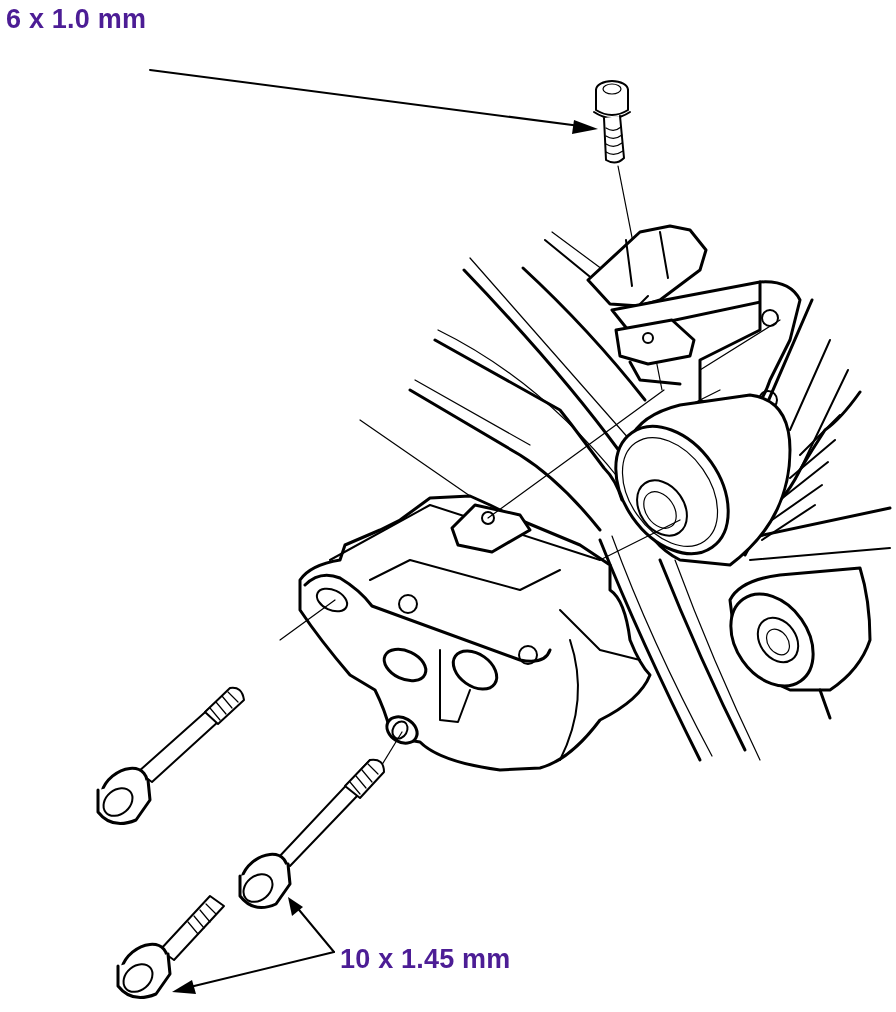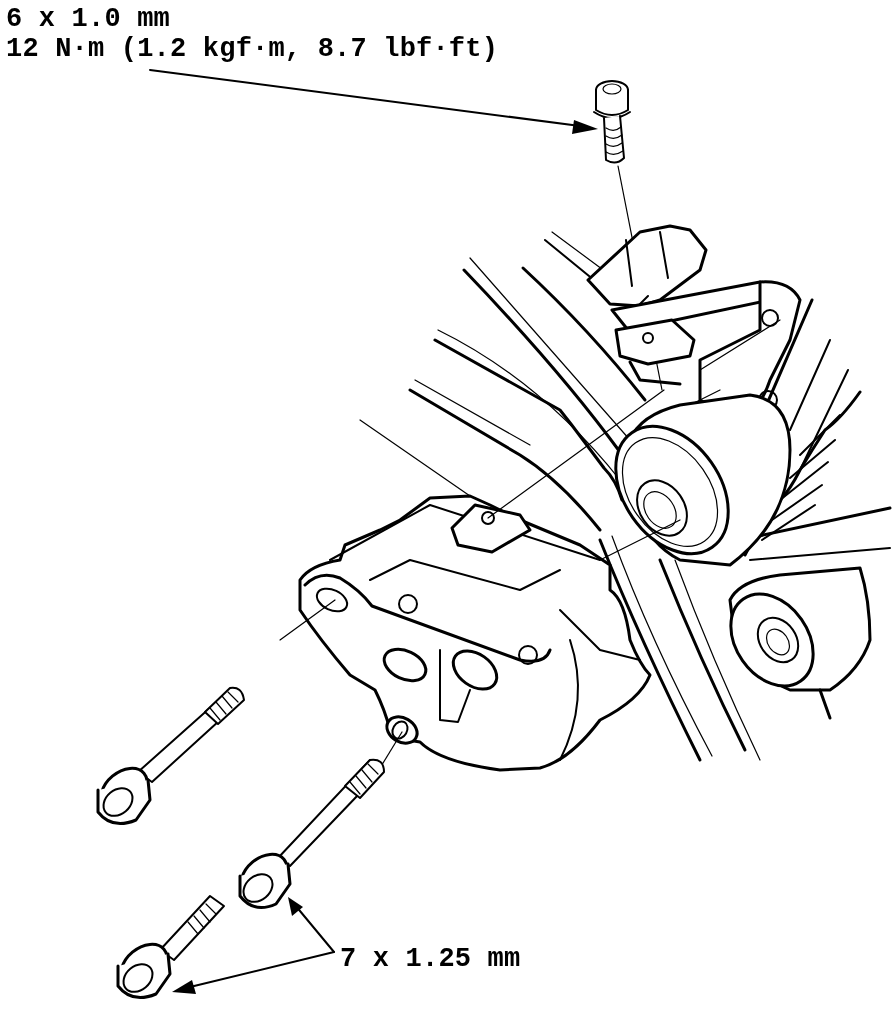--- a/index.html
+++ b/index.html
@@ -1,17 +1,17 @@
 <!DOCTYPE html>
 <html><head>
   <meta charset="utf-8">
   <style>
     html, body { margin: 0; padding: 0; background: #ffffff; }
     body { width: 896px; height: 1012px; position: relative; overflow: hidden; font-family: "Liberation Sans", sans-serif; }
-    .label { position: absolute; font-family: Liberation Mono, monospace; font-weight: bold; color: #000000; font-size: 27px; line-height: 30px; letter-spacing: 0.2px; white-space: nowrap; }
+    .label { position: absolute; font-family: Liberation Sans, sans-serif; font-weight: bold; color: #4c1d95; font-size: 27px; line-height: 30px; letter-spacing: 0.2px; white-space: nowrap; }
     #callout-top { left: 6px; top: 4px; }
     #callout-bottom { left: 340px; top: 944px; }
     .label div { display: block; }
     svg#drawing { position: absolute; left: 0; top: 0; }
     svg .k { stroke: #000; fill: none; stroke-linecap: round; stroke-linejoin: round; }
     svg .w3 { stroke-width: 3; }
     svg .w2 { stroke-width: 2; }
     svg .w1 { stroke-width: 1.2; }
     svg .fillw { fill: #fff; }
   </style>
@@ -150,18 +150,17 @@
     <path class="k w2 fillw" d="M160 950 L210 896 L224 906 L174 960 Z"></path>
     <path class="k w1" d="M188 922 L198 934 M194 916 L204 928 M200 910 L210 922 M206 904 L216 914"></path>
     <ellipse class="k w3 fillw" cx="144" cy="966" rx="26" ry="18" transform="rotate(-40 144 966)"></ellipse>
     <path class="k w3 fillw" d="M118 966 L118 986 Q132 1004 156 994 L170 974 L168 954"></path>
     <ellipse class="k w2" cx="138" cy="978" rx="16" ry="12" transform="rotate(-40 138 978)"></ellipse>
   </g>
 </svg>
 
 <div id="callout-top" class="label">
   <div>6 x 1.0 mm</div>
-  <div>12 N·m (1.2 kgf·m, 8.7 lbf·ft)</div>
 </div>
 
 <div id="callout-bottom" class="label">
-  <div>7 x 1.25 mm</div>
+  <div>10 x 1.45 mm</div>
 </div>
 
 </body></html>

